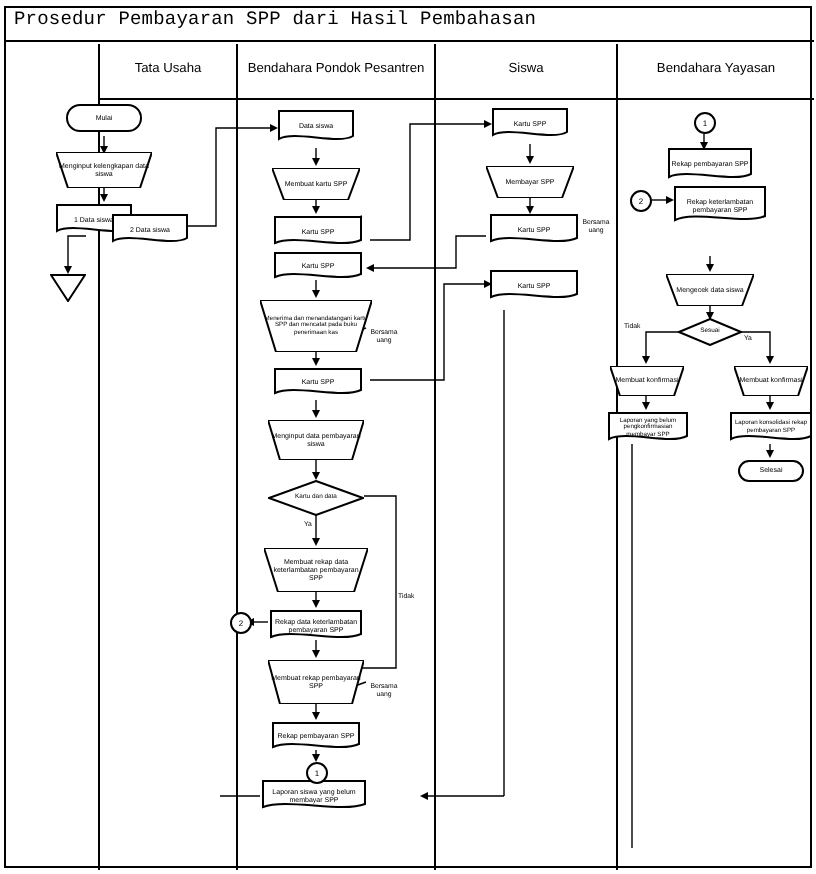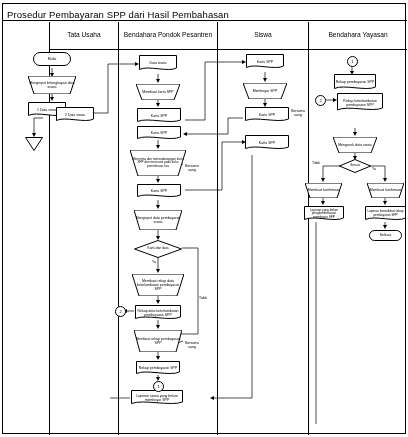--- a/index.html
+++ b/index.html
@@ -22,22 +22,23 @@
     left: 2px; top: 3px;
     width: 404px; height: 431px;
     border: 1px solid #000;
     background: #fff;
   }
   #title-bar {
     position: absolute;
     left: 0; top: 0;
     width: 404px; height: 17px;
     border-bottom: 1px solid #000;
-    display: flex; align-items: flex-end;
+    display: flex; align-items: flex-start;
     padding-left: 4px;
+    font-family: Liberation Mono, monospace;
   }
   #title-text {
     font-size: 9.5px;
     color: #000;
     letter-spacing: 0.1px;
     white-space: nowrap;
   }
 
   
   #lane-header {

